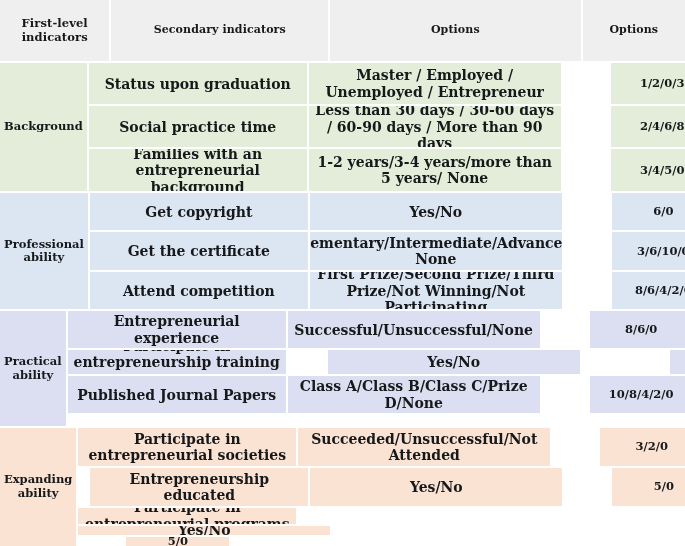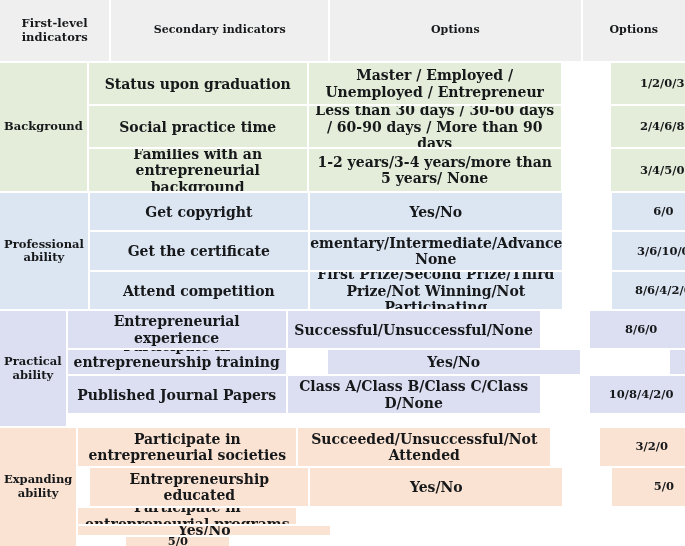--- a/index.html
+++ b/index.html
@@ -198,21 +198,21 @@
         <div class="cell c2">Participate in entrepreneurship training camp</div>
         <div class="gutter-v"></div>
         <div class="cell c3">Yes/No</div>
         <div class="gutter-v"></div>
         <div class="cell c4">5/0</div>
       </div>
       <div class="gutter-h"></div>
       <div class="subrow" style="height:37px;">
         <div class="cell c2">Published Journal Papers</div>
         <div class="gutter-v"></div>
-        <div class="cell c3">Class A/Class B/Class C/Class D/None</div>
+        <div class="cell c3">Class A/Class B/Class C/Prize D/None</div>
         <div class="gutter-v"></div>
         <div class="cell c4">10/8/4/2/0</div>
       </div>
     </div>
   </div>
 
   <div class="sec-gap"></div>
 
   <div class="group g-expanding" style="height:118px;">
     <div class="groupcell c1">Expanding ability</div>

